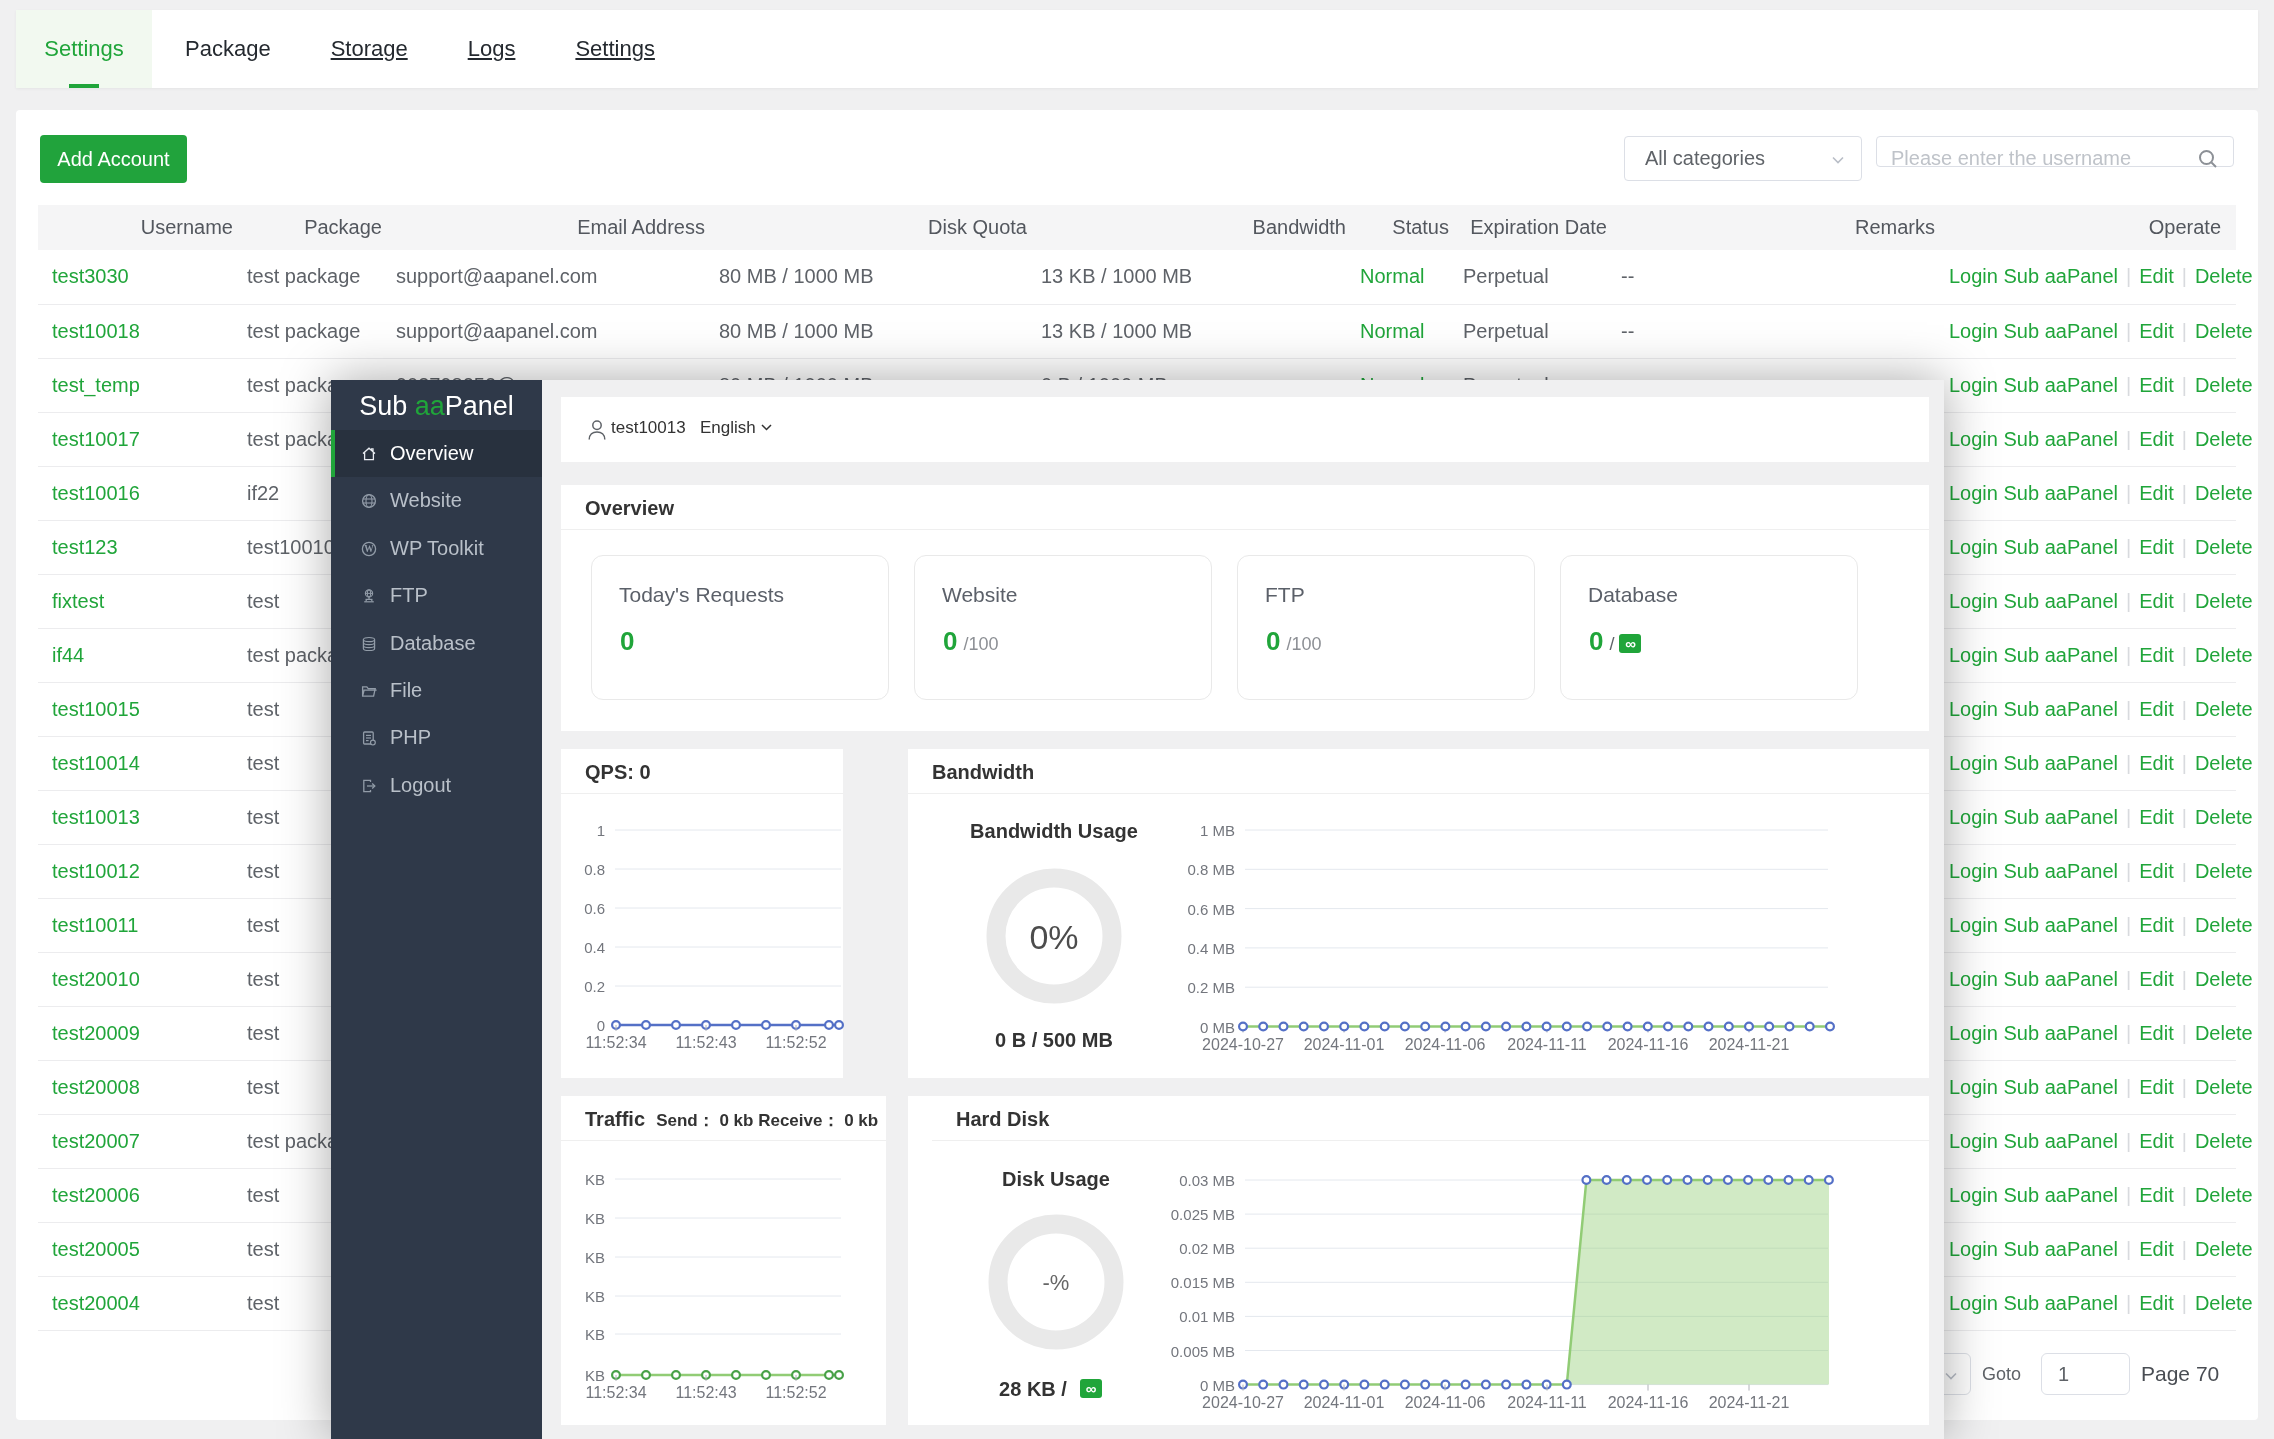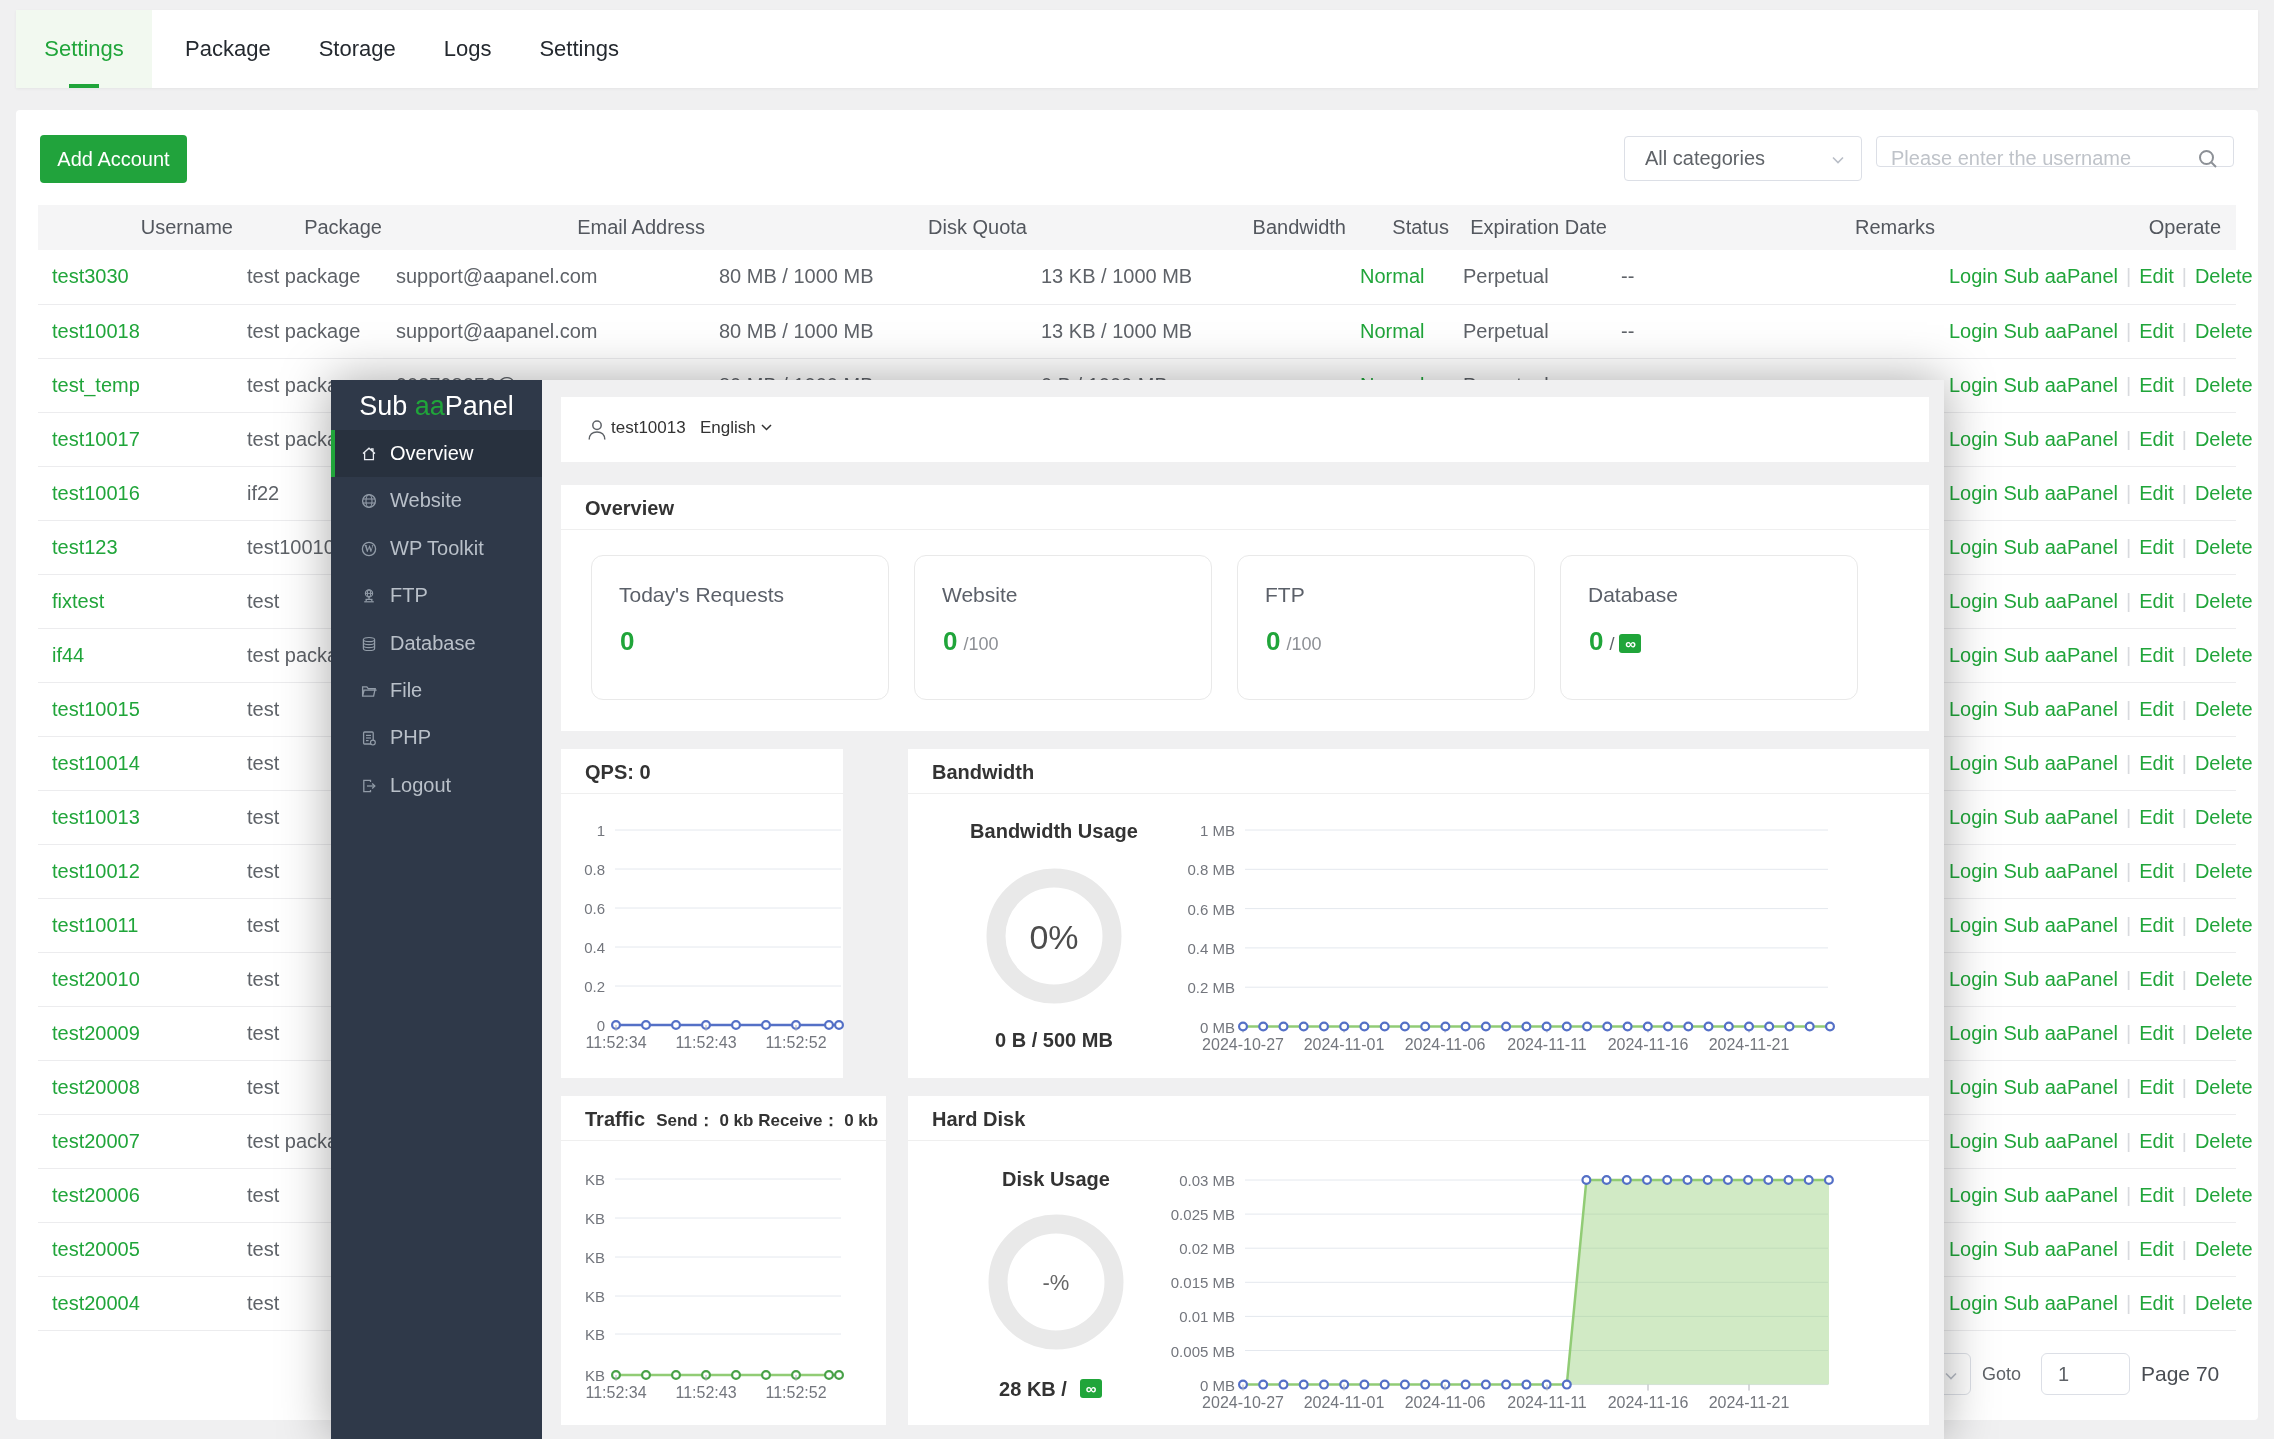--- a/index.html
+++ b/index.html
@@ -4,21 +4,21 @@
 <title>aaPanel</title>
 <style>
 * { margin:0; padding:0; box-sizing:border-box; }
 html,body { width:2274px; height:1439px; background:#f0f0f1; font-family:"Liberation Sans", sans-serif; position:relative; overflow:hidden; }
 
 
 #tabs { position:absolute; left:16px; top:10px; width:2242px; height:78px; background:#fff; box-shadow:0 1px 3px rgba(0,0,0,0.05); white-space:nowrap; }
 .tab { display:inline-block; font-size:22px; color:#24292f; line-height:78px; vertical-align:top; }
 #tab-acc { width:136px; text-align:center; background:#f2f9f0; color:#20a53a; position:relative; }
 #tab-acc::after { content:""; position:absolute; left:53px; bottom:0; width:30px; height:4px; background:#20a53a; }
-.tab.m1 { margin-left:33px; } .tab.m2 { margin-left:48px; }
+.tab.m1 { margin-left:33px; } .tab.m2 { margin-left:60px;text-decoration:underline; }
 
 
 #main { position:absolute; left:16px; top:110px; width:2242px; height:1310px; background:#fff; border-radius:4px; }
 #addbtn { position:absolute; left:24px; top:25px; width:147px; height:48px; background:#21a33c; color:#fff; font-size:20px; text-align:center; line-height:48px; border-radius:4px; }
 #catsel { position:absolute; left:1608px; top:26px; width:238px; height:45px; border:1px solid #dcdfe6; border-radius:4px; font-size:20px; color:#5f6368; line-height:43px; padding-left:20px; }
 #catsel svg { position:absolute; right:16px; top:16px; }
 #search { position:absolute; left:1860px; top:26px; width:358px; height:31px; border:1px solid #dcdfe6; border-radius:4px; font-size:20px; color:#bfc3c9; line-height:43px; padding-left:14px; }
 #search svg { position:absolute; right:14px; top:11px; }
 
 
@@ -61,21 +61,21 @@
 #ovcard { left:230px; top:105px; width:1368px; height:246px; }
 .sc { position:absolute; top:70px; width:298px; height:145px; border:1px solid #e9e9e9; border-radius:12px; background:#fff; }
 .sc .t { position:absolute; left:27px; top:27px; font-size:21px; color:#5b6069; }
 .sc .n { position:absolute; left:28px; top:70px; font-size:26px; font-weight:bold; color:#20a53a; }
 .sc .n small { font-size:18px; font-weight:normal; color:#8d9095; margin-left:6px; }
 .inf { display:inline-block; width:22px; height:19px; background:#20a53a; border-radius:3px; color:#fff; font-size:15px; font-weight:bold; text-align:center; line-height:19px; vertical-align:1px; }
 
 #qps { left:230px; top:369px; width:282px; height:329px; }
 #bw { left:577px; top:369px; width:1021px; height:329px; }
 #traffic { left:230px; top:716px; width:325px; height:329px; }
-#disk { left:577px; top:716px; width:1021px; height:329px; }
+#disk { left:577px; top:716px; width:1021px; height:329px;padding-left:24px; }
 .ctitle .sub { font-weight:bold; color:#333; font-size:17px; }
 </style>
 </head>
 <body>
 
 <div id="tabs">
   <div class="tab" id="tab-acc">Settings</div><div class="tab m1">Package</div><div class="tab m2">Storage</div><div class="tab m2">Logs</div><div class="tab m2">Settings</div>
 </div>
 
 <div id="main">

